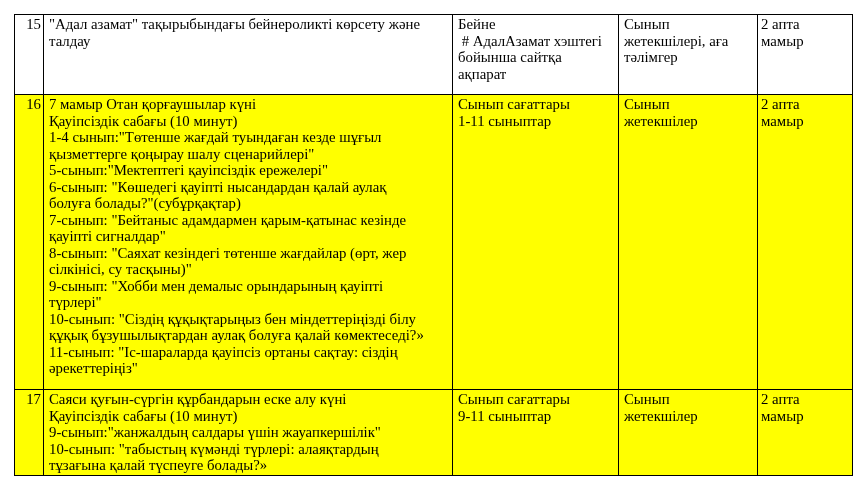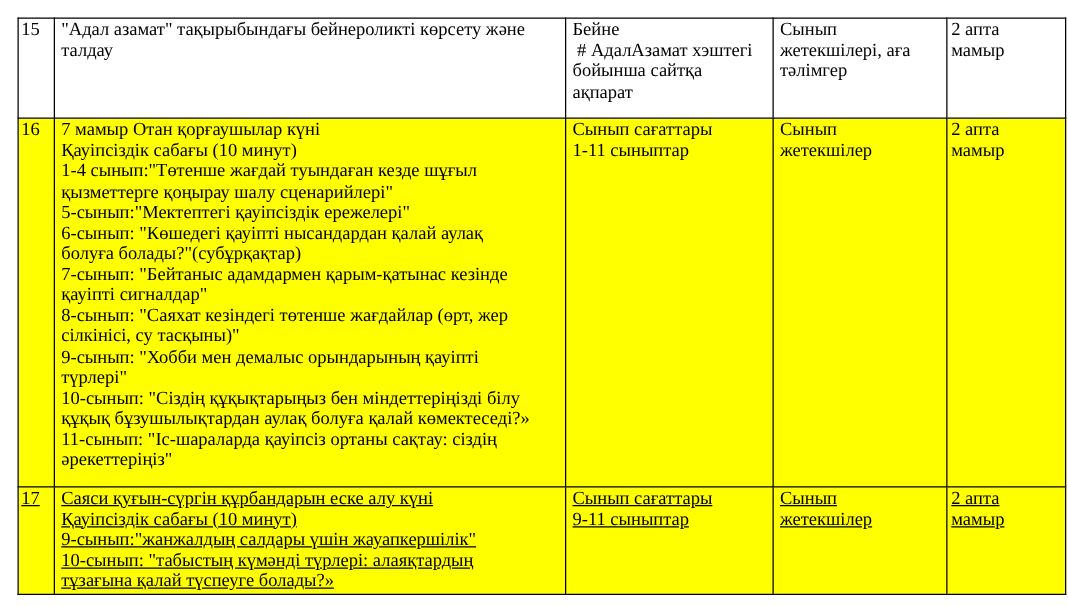--- a/index.html
+++ b/index.html
@@ -37,30 +37,30 @@
   td {
     border: 1px solid var(--border);
     vertical-align: top;
     padding: 1px 5px;
     font-size: 14.8px;
     line-height: 16.5px;
     white-space: pre-line;
     overflow-wrap: break-word;
   }
   td.num {
-    text-align: left;
+    text-align: right;
     padding: 1px 2px;
   }
   td.date {
     text-align: left;
     padding: 1px 3px;
   }
   tr.r15 { height: 80px; }
   tr.r16 { height: 295px; }
-  tr.r17 { height: 84px; text-decoration: underline; }
+  tr.r17 { height: 84px; }
   tr.hl td { background: var(--hl); }
 </style>
 </head>
 <body>
 
 <table class="doc-table">
   <colgroup>
     <col class="c-num">
       <col class="c-act">
       <col class="c-fmt">

